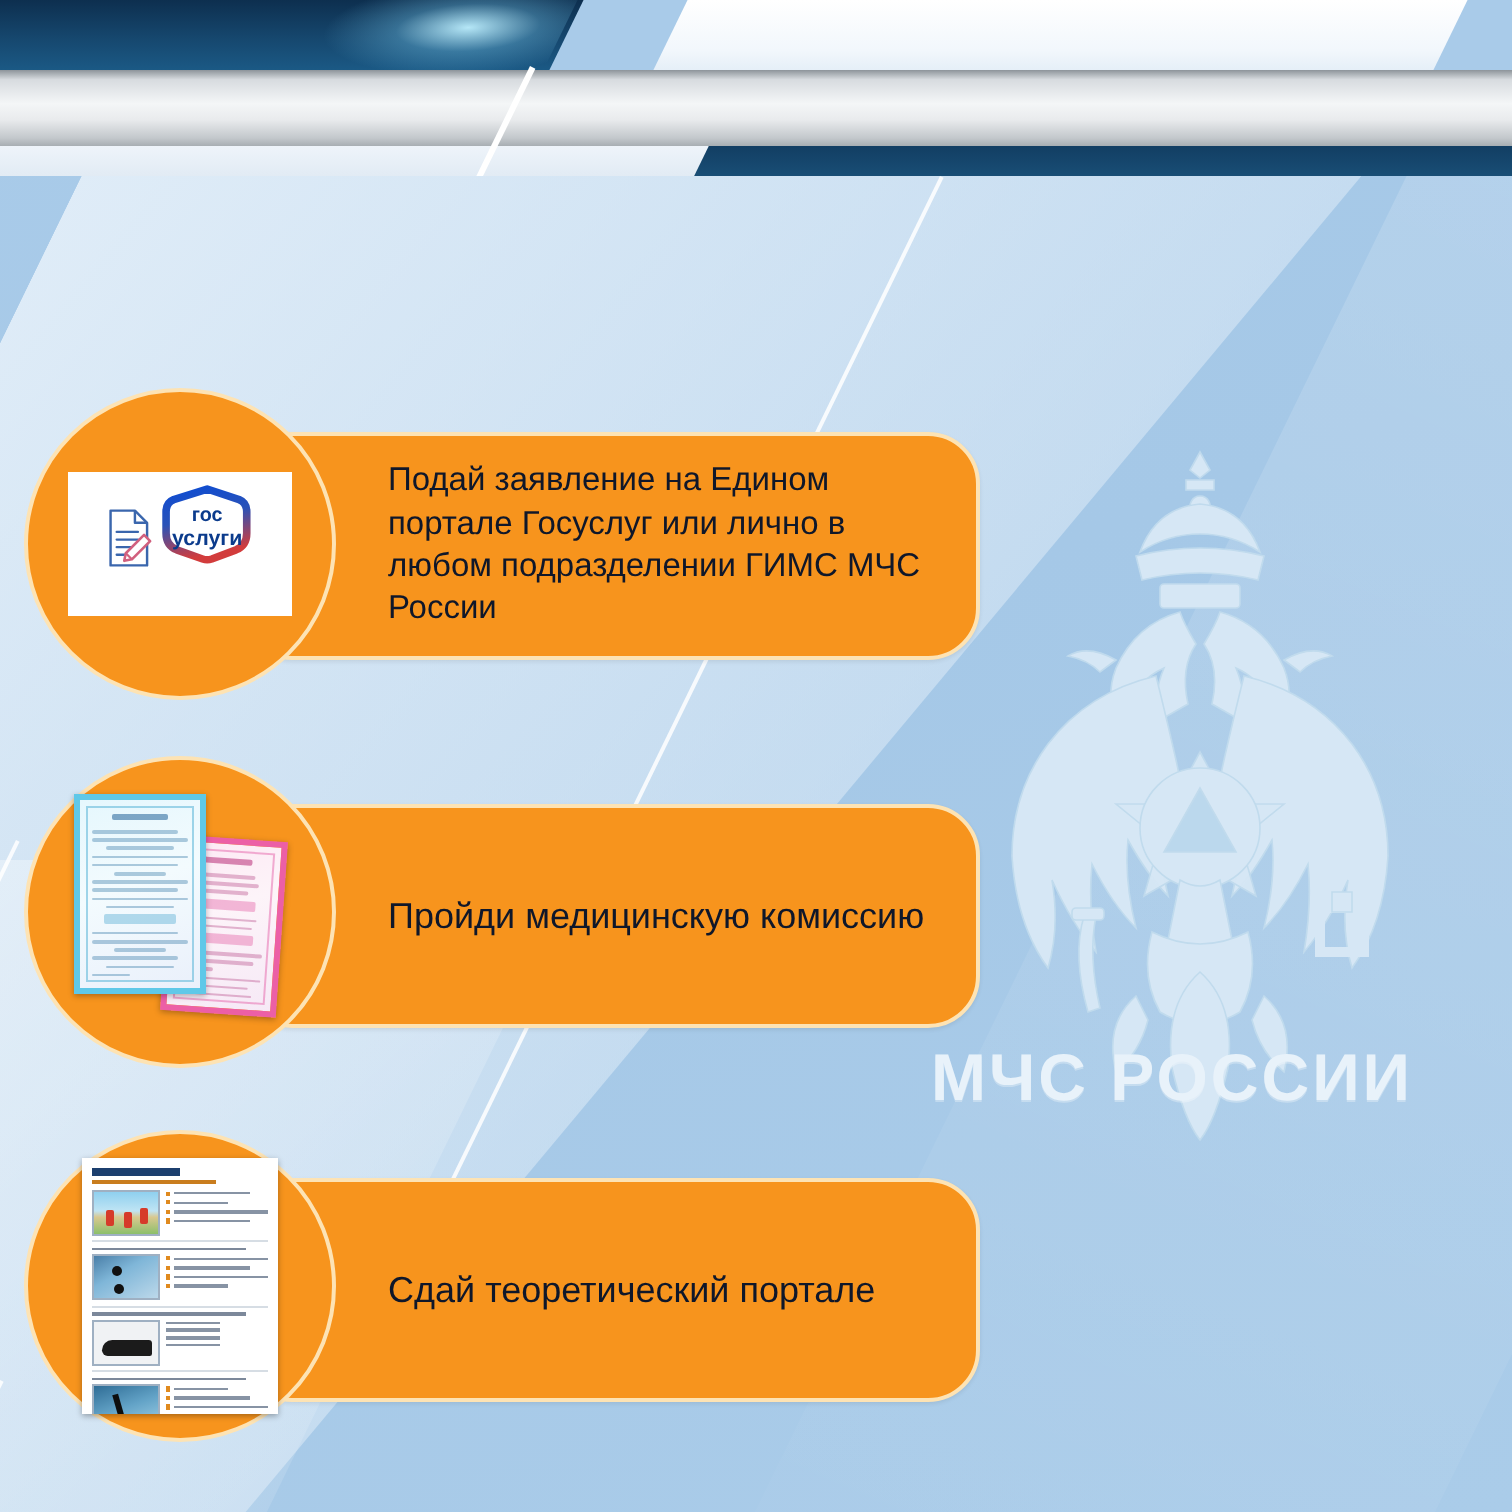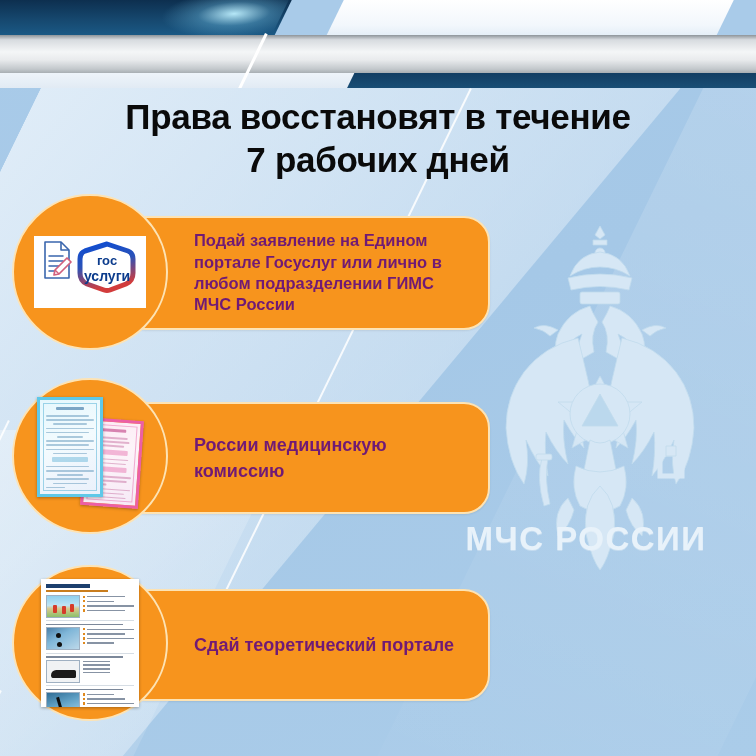--- a/index.html
+++ b/index.html
@@ -183,23 +183,23 @@
     align-items: center;
     padding: 8px 16px 8px 72px;
     box-shadow: 0 1px 2px rgba(0,0,0,0.08);
   }
   .step-1 .pill { top: 22px; height: 114px; }
   .step-2 .pill { top: 24px; height: 112px; }
   .step-3 .pill { top: 24px; height: 112px; }
 
   .pill-text {
     font-size: 16.5px;
-    font-weight: bold;
+    font-weight: normal;
     line-height: 1.30;
-    color: #701a75;
+    color: #0f172a;
   }
   .step-2 .pill-text,
   .step-3 .pill-text { font-size: 18px; line-height: 1.45; }
 
   .circle {
     position: absolute;
     left: 12px;
     top: 0;
     width: 156px;
     height: 156px;
@@ -211,24 +211,24 @@
     justify-content: center;
     z-index: 6;
   }
 
   
   .gos-card {
     width: 112px;
     height: 72px;
     background: #ffffff;
     display: flex;
-    align-items: flex-start;
+    align-items: flex-end;
     justify-content: center;
     gap: 4px;
-    padding: 4px;
+    padding: 19px;
   }
   .gos-card svg { display: block; }
 
   
   .med-wrap {
     position: relative;
     width: 130px;
     height: 130px;
   }
   .cert {
@@ -343,24 +343,20 @@
   <div class="header">
     <div class="hdr-navy-left"></div>
     <div class="hdr-blue-notch"></div>
     <div class="hdr-white-right"></div>
     <div class="hdr-silver"></div>
     <div class="hdr-white-bottom"></div>
     <div class="hdr-navy-bottom"></div>
     <div class="hdr-seam"></div>
   </div>
 
-  <div class="title">
-    <span>Права восстановят в течение</span>
-    <span class="ln2">7 рабочих дней</span>
-  </div>
 
   <div class="emblem">
     <svg viewBox="0 0 300 360" xmlns="http://www.w3.org/2000/svg">
       <g fill="#d9e9f6" stroke="#c2dcee" stroke-width="0.8">
 
         <path d="M150 8 l5 9 -5 4 -5-4z"></path>
         <path d="M143 22 h14 v5 h-14z"></path>
         <path d="M150 30 a5 5 0 1 0 0.1 0z"></path>
         <path d="M120 58 q8-22 30-24 q22 2 30 24 q-14-9-30-9 q-16 0-30 9z"></path>
         <path d="M118 60 q32-8 64 0 l-3 12 q-29-7-58 0z"></path>
@@ -426,21 +422,21 @@
           <path d="M31 4 L52 11 Q57 13 57 19 L57 33 Q57 41 50 44 L34 50 Q31 51 28 50 L11 44 Q4 41 4 33 L4 19 Q4 13 9 11 Z" fill="none" stroke="url(#gosgrad)" stroke-width="5" stroke-linejoin="round"></path>
           <text x="31" y="25" text-anchor="middle" font-family="Liberation Sans, sans-serif" font-size="13" font-weight="bold" fill="#0b3b8c">гос</text>
           <text x="31" y="41" text-anchor="middle" font-family="Liberation Sans, sans-serif" font-size="14" font-weight="bold" fill="#0b3b8c">услуги</text>
         </svg>
       </div>
     </div>
   </div>
 
   <div class="step step-2">
     <div class="pill">
-      <div class="pill-text">России медицинскую комиссию</div>
+      <div class="pill-text">Пройди медицинскую комиссию</div>
     </div>
     <div class="circle">
       <div class="med-wrap">
         <div class="cert cert-pink">
           <div class="cert-inner"></div>
           <div class="cert-lines">
             <div class="cl hd"></div>
             <div class="cl w70"></div>
               <div class="cl w90"></div>
               <div class="cl w55"></div>

